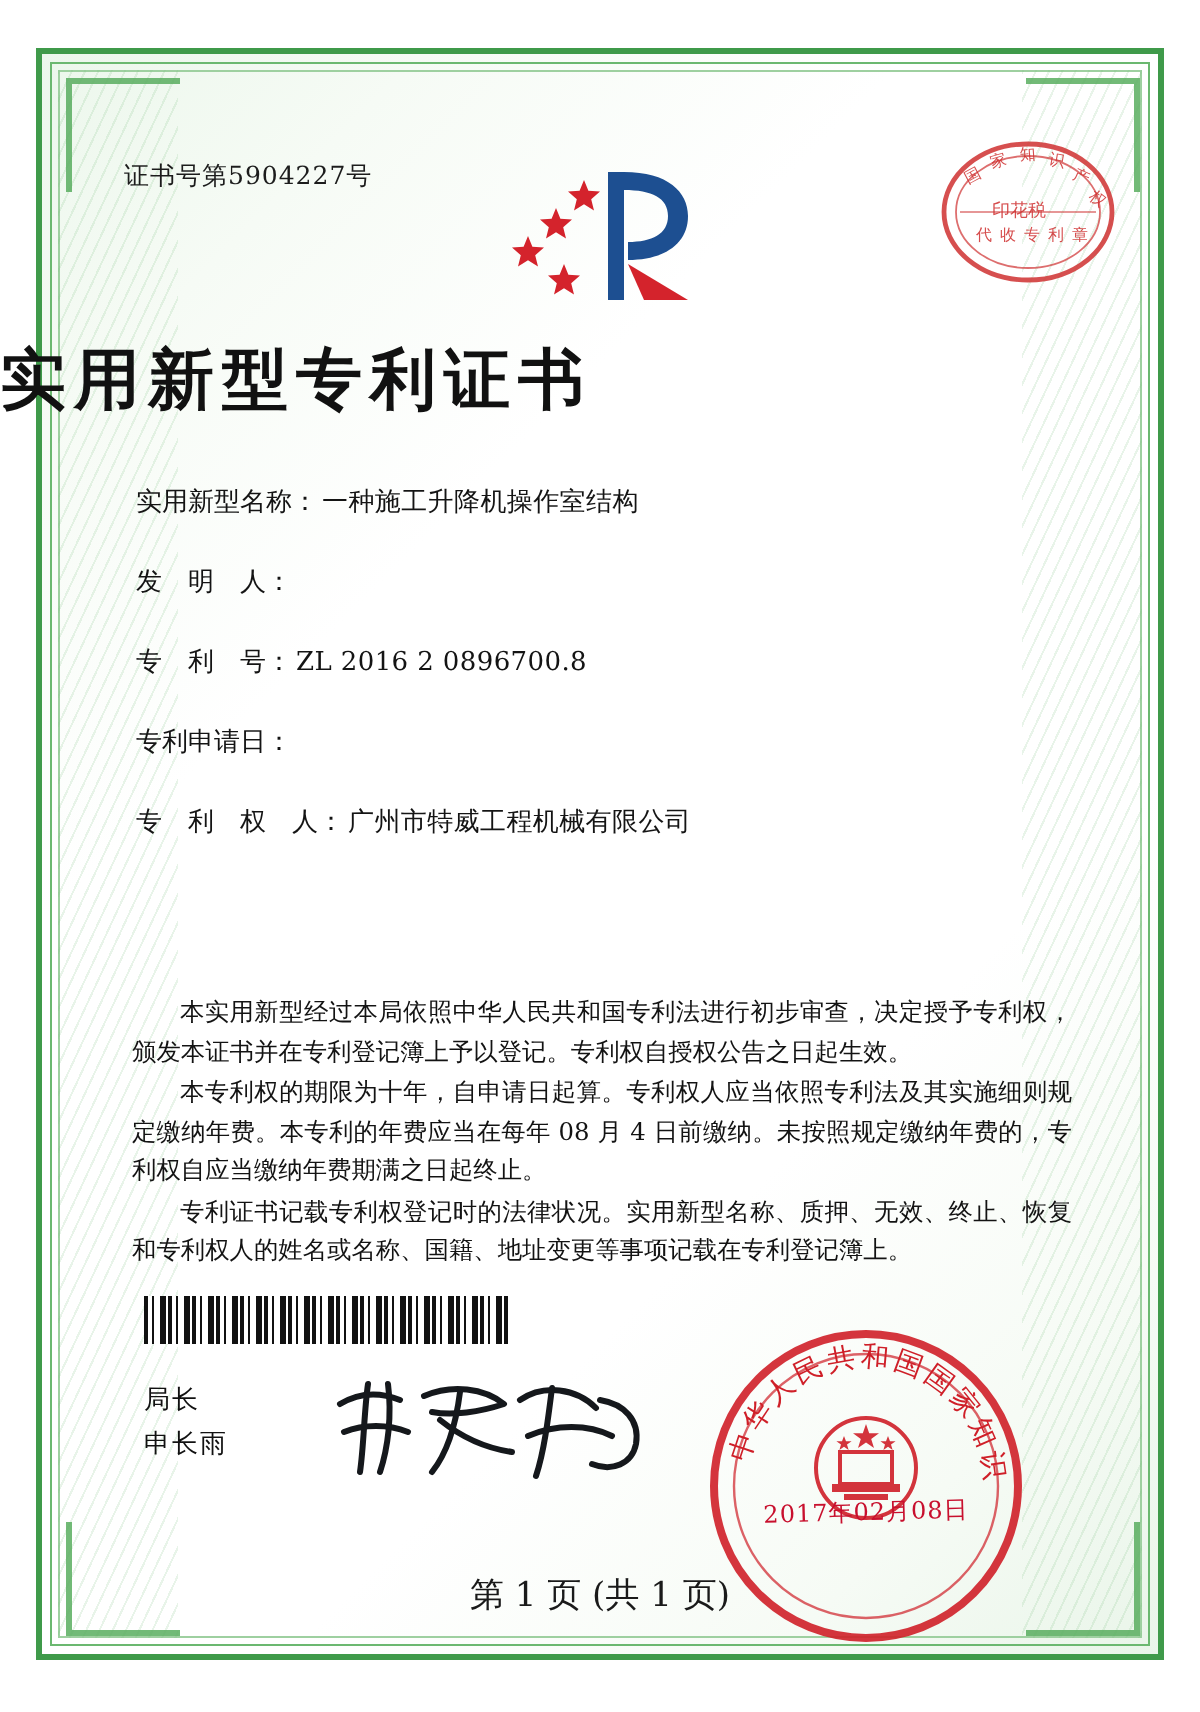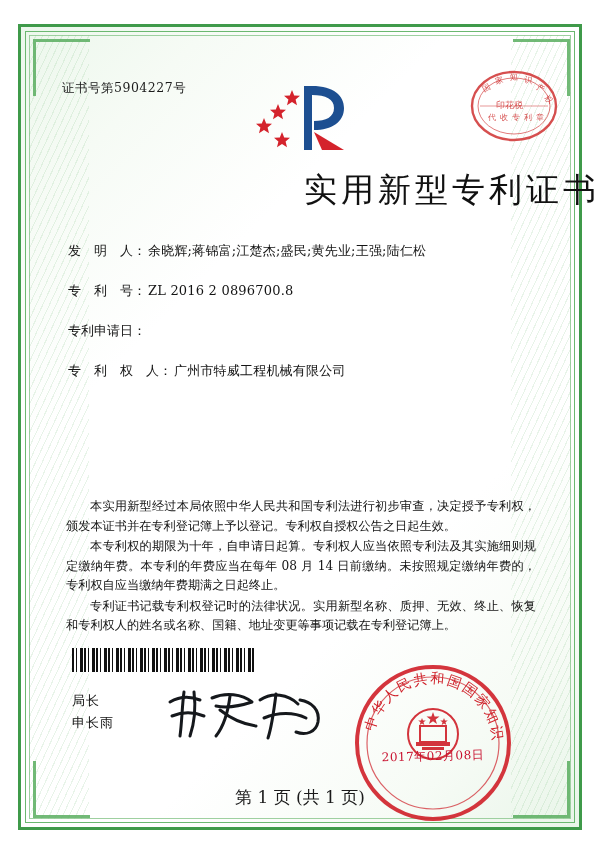--- a/index.html
+++ b/index.html
@@ -99,23 +99,23 @@
   .seal-top {
     position: absolute;
     left: 466px; top: 58px;
     width: 96px; height: 96px;
   }
 
   .title {
     position: absolute;
     left: 0; top: 168px;
     width: 600px;
-    text-align: right;
-    font-family: "DejaVu Serif", "Liberation Serif", serif;
-    font-weight: normal;
+    text-align: left;
+    font-family: "DejaVu Serif", "Liberation Serif", serif;
+    font-weight: bold;
     font-size: 33px;
     letter-spacing: 4px;
     color: #111111;
   }
 
   .fields {
     position: absolute;
     left: 68px; top: 242px;
     width: 470px;
   }
@@ -262,40 +262,43 @@
       </g>
       <g stroke="#cf3030" stroke-width="1" opacity="0.5">
         <line x1="14" y1="48" x2="82" y2="48"></line>
       </g>
     </svg>
   </div>
 
   <div class="title">实用新型专利证书</div>
 
   <div class="fields">
+    <div class="field-row">
+      <span class="field-label">实用新型名称：</span>
+      <span class="field-value">一种施工升降机操作室结构</span>
+    </div>
     <div class="field-row name">
       <span class="field-label">发　明　人：</span>
-      <span class="field-value">余晓辉;蒋锦富;江楚杰;盛民;黄先业;王强;陆仁松</span>
     </div>
     <div class="field-row">
       <span class="field-label">专　利　号：</span>
       <span class="field-value">ZL 2016 2 0896700.8</span>
     </div>
     <div class="field-row">
       <span class="field-label">专利申请日：</span>
     </div>
     <div class="field-row">
       <span class="field-label">专　利　权　人：</span>
       <span class="field-value">广州市特威工程机械有限公司</span>
     </div>
   </div>
 
   <div class="body-text">
     <p>本实用新型经过本局依照中华人民共和国专利法进行初步审查，决定授予专利权，颁发本证书并在专利登记簿上予以登记。专利权自授权公告之日起生效。</p>
-    <p>本专利权的期限为十年，自申请日起算。专利权人应当依照专利法及其实施细则规定缴纳年费。本专利的年费应当在每年 08 月 14 日前缴纳。未按照规定缴纳年费的，专利权自应当缴纳年费期满之日起终止。</p>
+    <p>本专利权的期限为十年，自申请日起算。专利权人应当依照专利法及其实施细则规定缴纳年费。本专利的年费应当在每年 08 月 4 日前缴纳。未按照规定缴纳年费的，专利权自应当缴纳年费期满之日起终止。</p>
     <p>专利证书记载专利权登记时的法律状况。实用新型名称、质押、无效、终止、恢复和专利权人的姓名或名称、国籍、地址变更等事项记载在专利登记簿上。</p>
   </div>
 
   <div class="barcode"></div>
 
   <div class="signature-block">
     <div>局长</div>
     <div>申长雨</div>
   </div>
 

